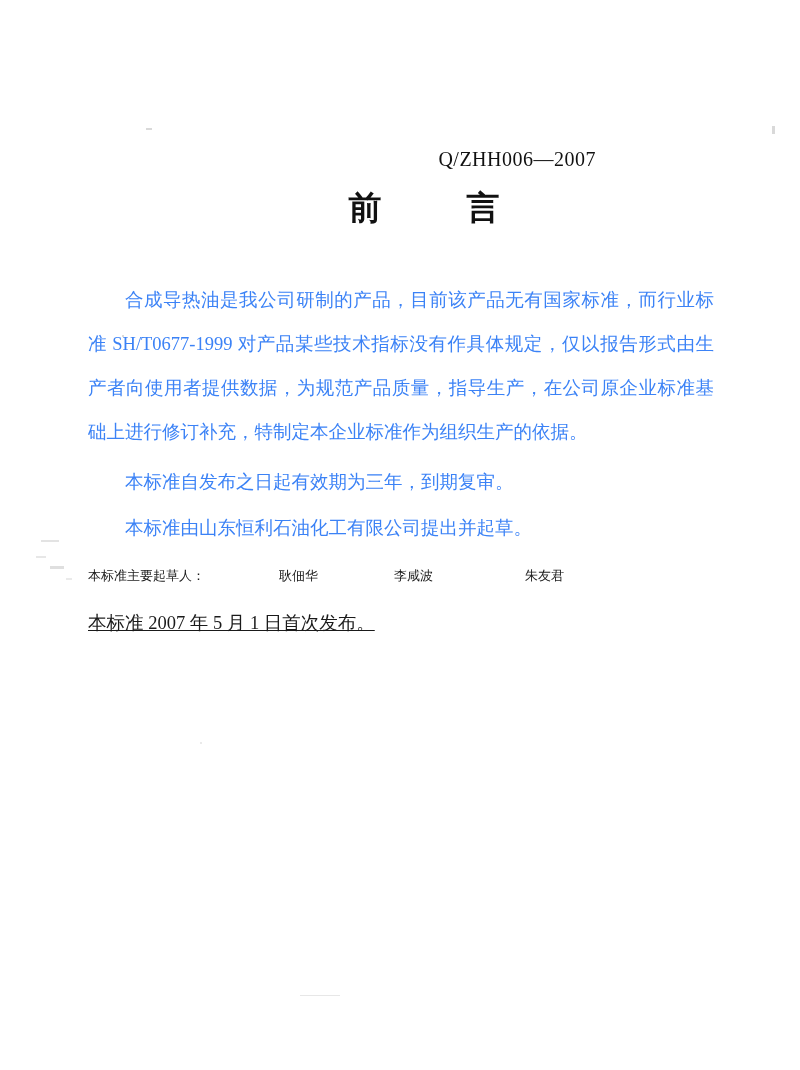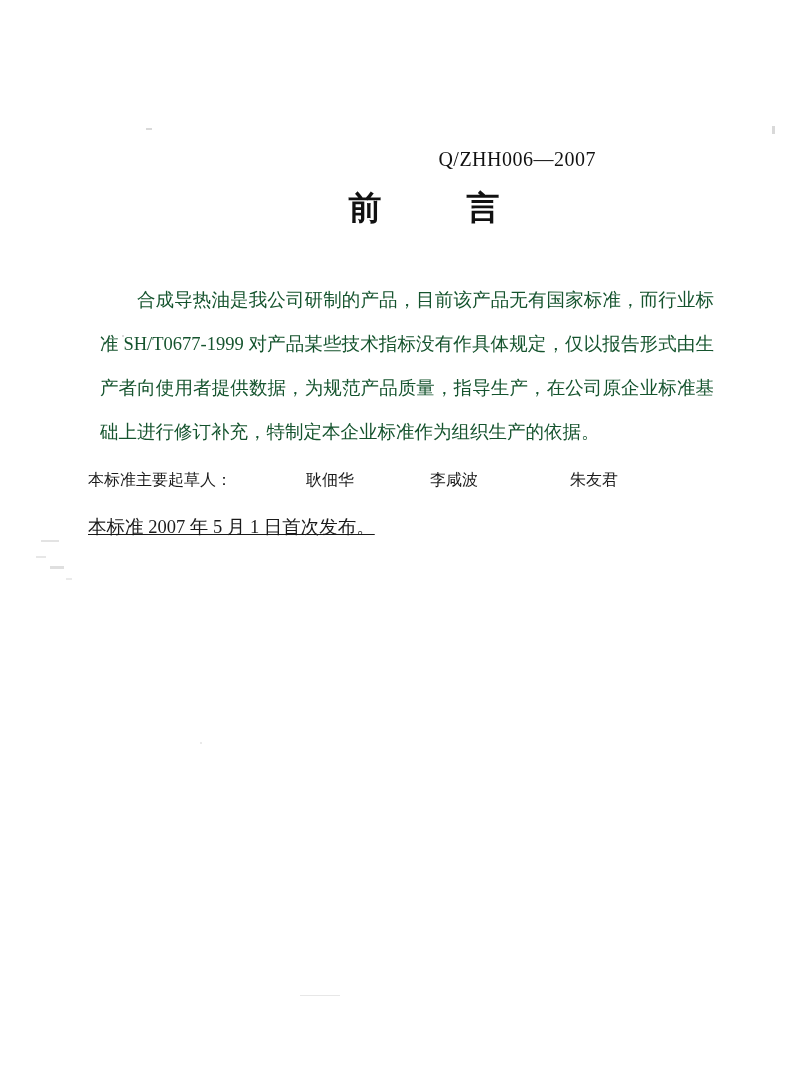--- a/index.html
+++ b/index.html
@@ -60,37 +60,37 @@
   }
 
   .body-block {
     position: absolute;
     top: 278px;
     left: 88px;
     width: 626px;
   }
 
   p.para {
-    margin: 0 0 2px 12px;
+    margin: 0 0 2px 0;
     font-size: 18.5px;
     line-height: 44px;
     text-align: justify;
     text-justify: inter-ideograph;
-    color: #14532d;
+    color: #3b82f6;
   }
   p.indent {
     text-indent: 37px;
   }
   p.tight {
     margin-top: 6px;
   }
 
   .drafters {
     margin-top: 4px;
-    font-size: 16px;
+    font-size: 13px;
     line-height: 44px;
     display: flex;
     align-items: baseline;
     white-space: nowrap;
   }
   .drafters .label { margin-right: 0; }
   .drafters .name { display: inline-block; }
   .drafters .n1 { margin-left: 74px; text-align: center; }
   .drafters .n2 { margin-left: 76px; font-family: Liberation Mono, monospace; }
   .drafters .n3 { margin-left: 92px; }
@@ -118,21 +118,23 @@
   <div class="smudge" style="left:300px; top:995px; width:40px; height:1px; background:#cfcfcf;"></div>
 
   <div class="std-code">Q/ZHH006—2007</div>
 
   <div class="doc-title">前　言</div>
 
   <div class="body-block">
 
     <p class="para indent">合成导热油是我公司研制的产品，目前该产品无有国家标准，而行业标准 SH/T0677-1999 对产品某些技术指标没有作具体规定，仅以报告形式由生产者向使用者提供数据，为规范产品质量，指导生产，在公司原企业标准基础上进行修订补充，特制定本企业标准作为组织生产的依据。</p>
 
+    <p class="para indent tight">本标准自发布之日起有效期为三年，到期复审。</p>
 
+    <p class="para indent">本标准由山东恒利石油化工有限公司提出并起草。</p>
 
     <div class="drafters">
       <span class="label">本标准主要起草人：</span>
       <span class="name n1">耿佃华</span>
       <span class="name n2">李咸波</span>
       <span class="name n3">朱友君</span>
     </div>
 
     <div class="release">本标准 2007 年 5 月 1 日首次发布。</div>
   </div>

